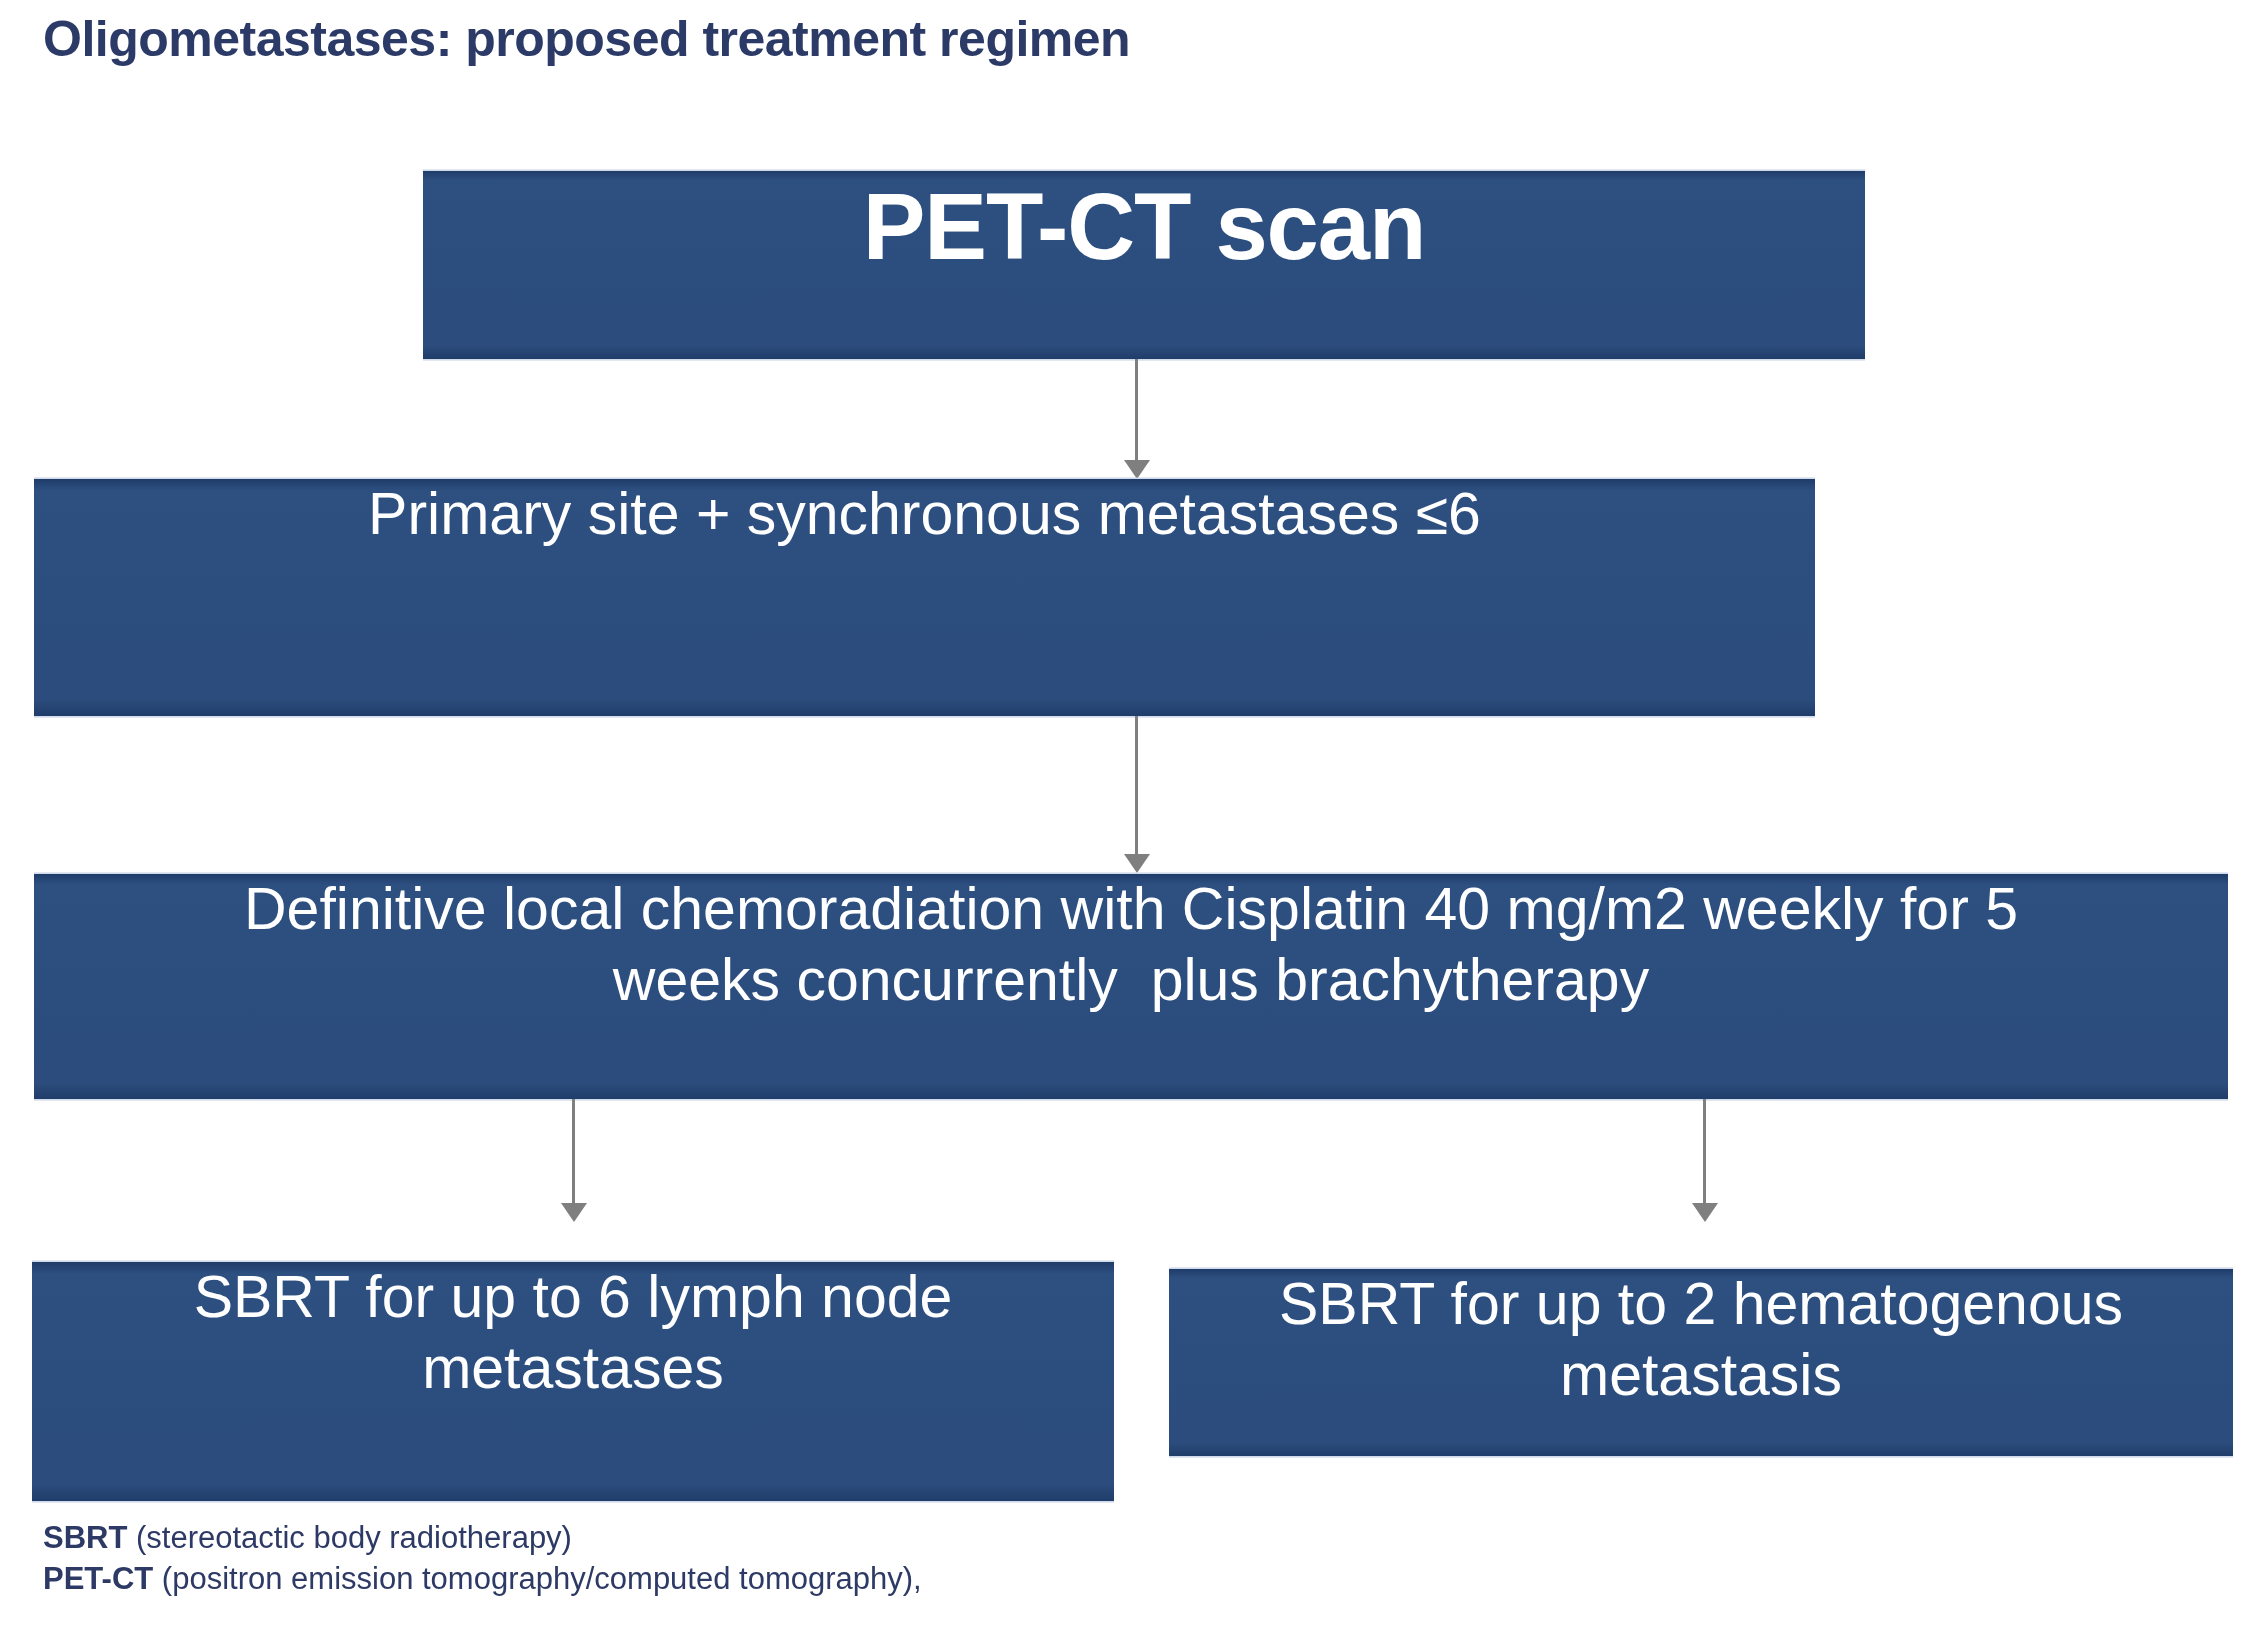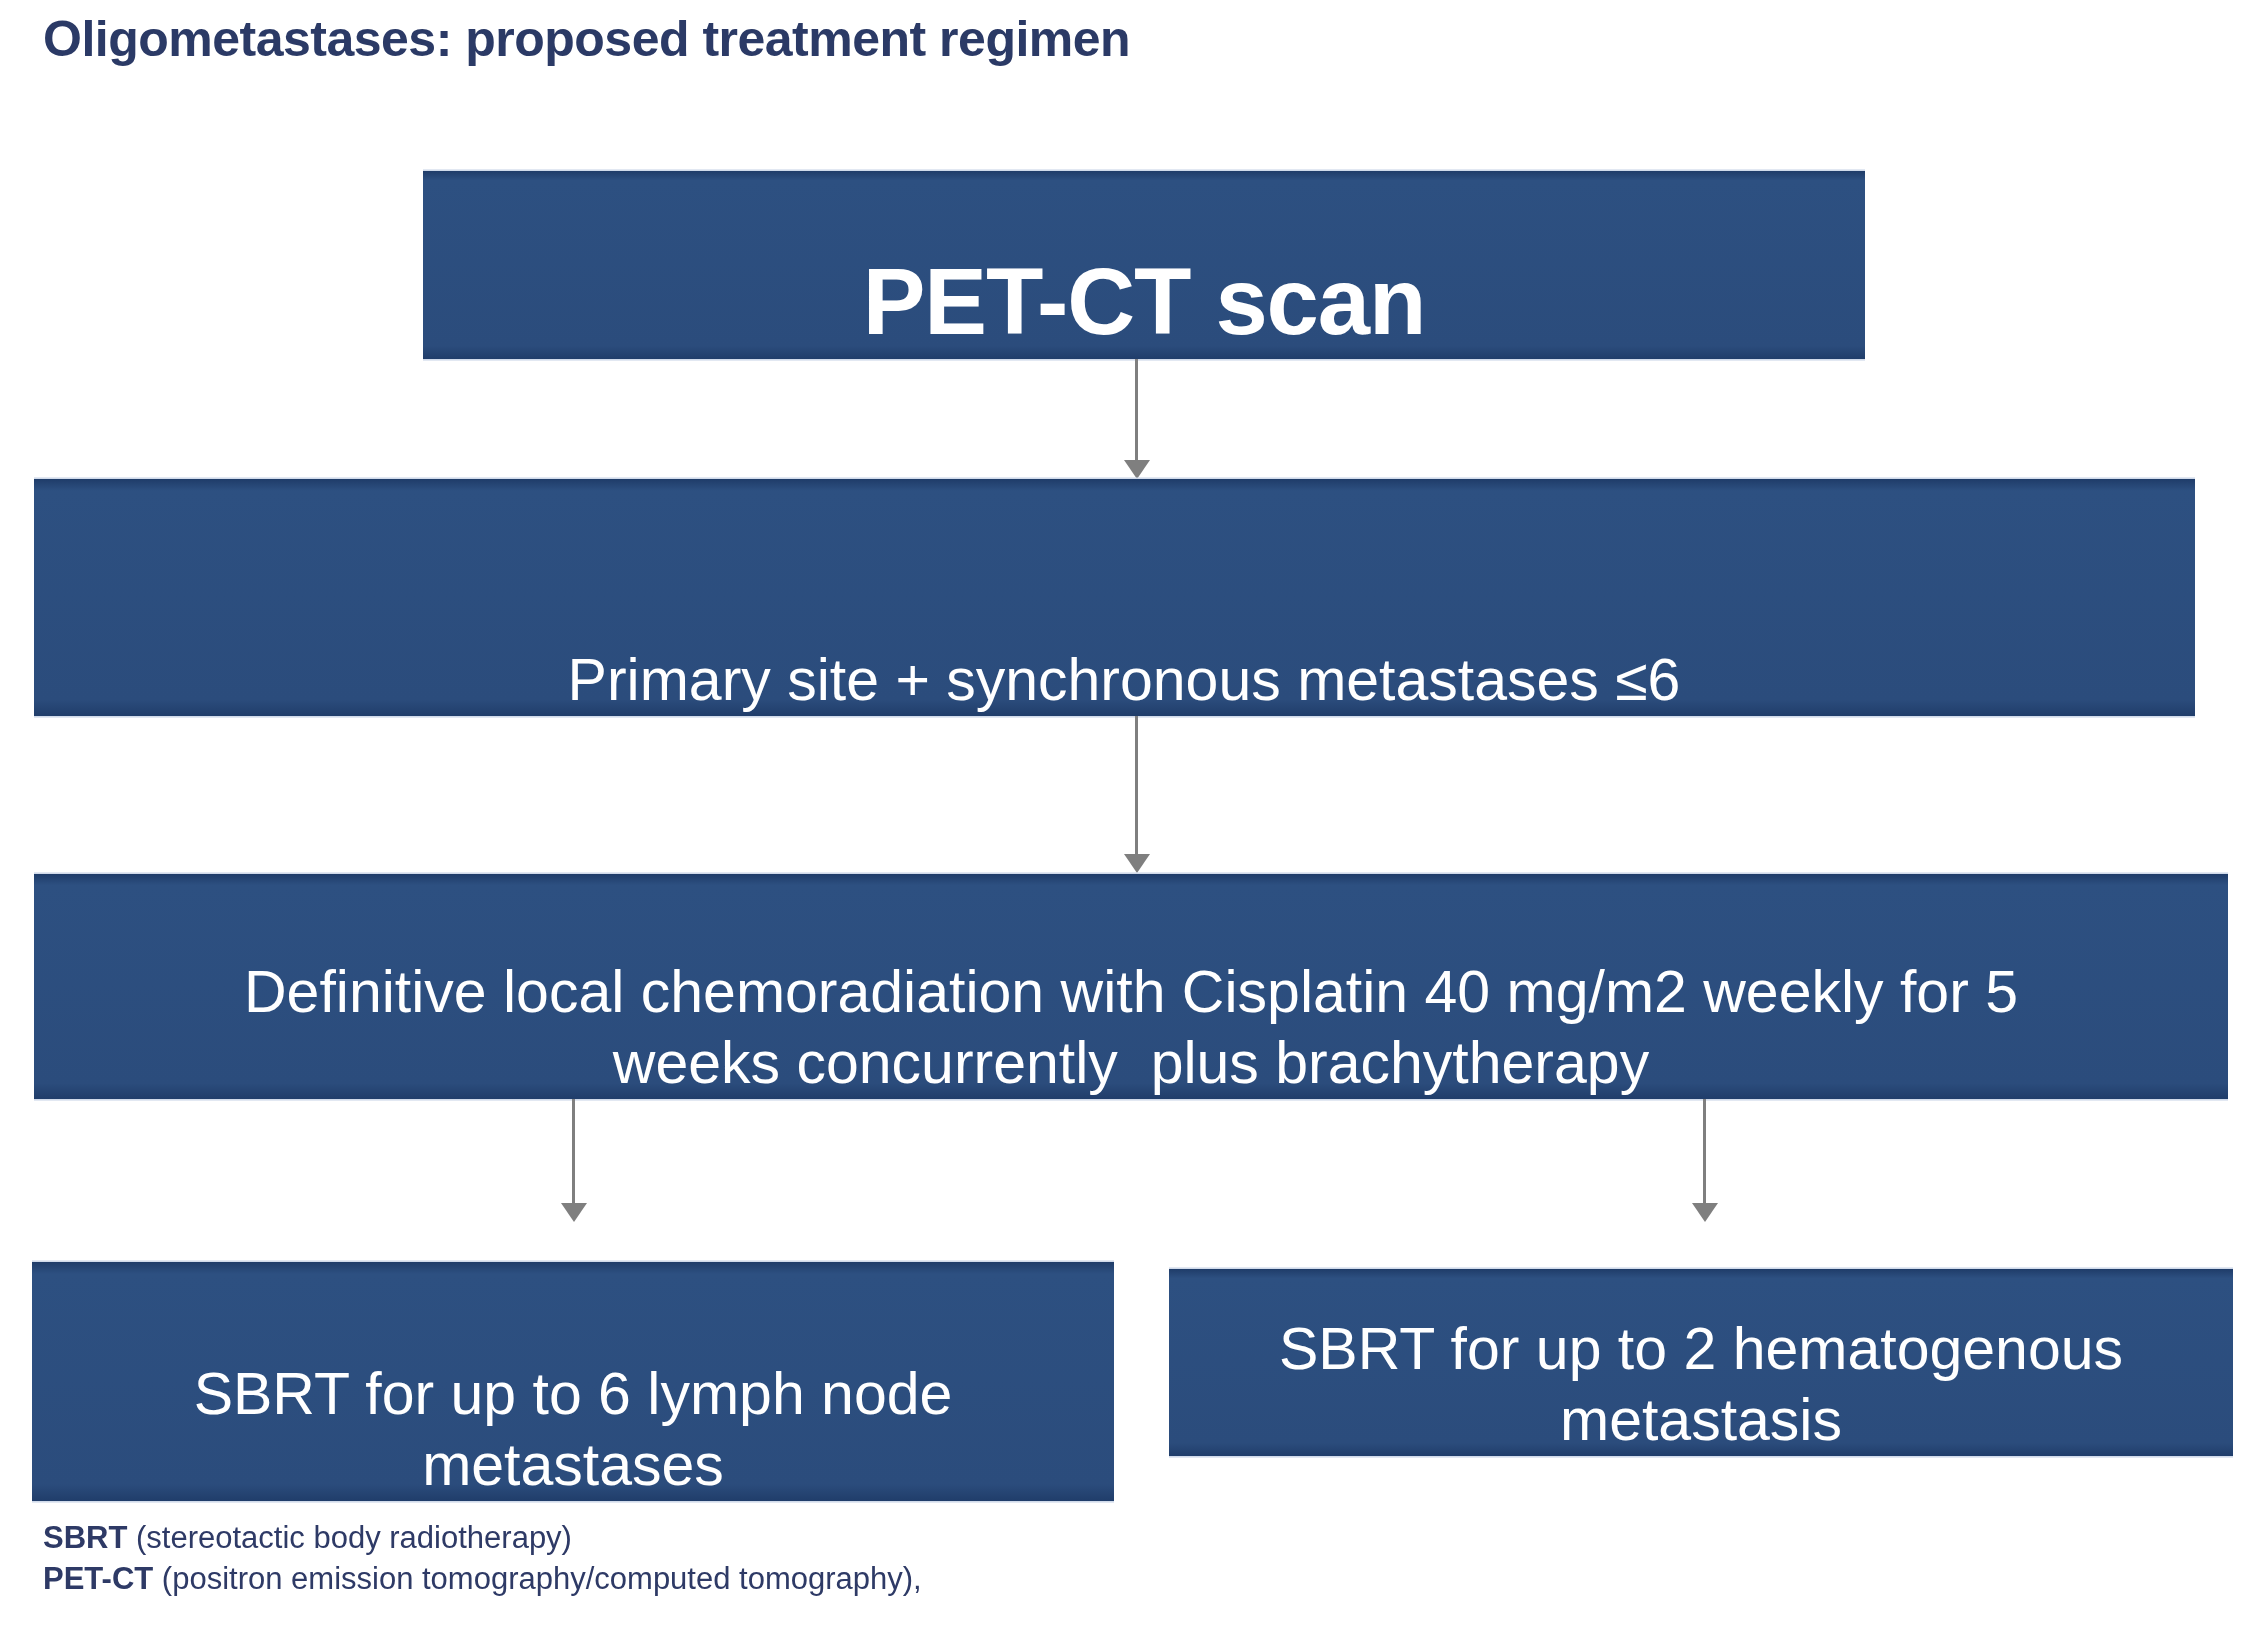--- a/index.html
+++ b/index.html
@@ -27,34 +27,34 @@
     white-space: nowrap;
   }
   .box {
     position: absolute;
     background: linear-gradient(180deg, #1f3c69 0%, #2d5081 5%, #2b4c7c 93%, #203d6a 100%);
     box-shadow: 0 -1.6px 0 rgba(203,214,232,0.9), 0 1.6px 0 rgba(203,214,232,0.9);
     color: #ffffff;
     display: flex;
     flex-direction: column;
     align-items: center;
-    justify-content: flex-end;
+    justify-content: flex-start;
     text-align: center;
   }
   .box .line {
     white-space: pre-wrap;
     line-height: 1.2;
   }
   #node-petct {
     left: 423px; top: 171px; width: 1442px; height: 188px;
     font-size: 94px; font-weight: 800; letter-spacing: -1.1px;
   }
   #node-primary {
-    left: 34px; top: 479px; width: 2142px; height: 237px;
-    font-size: 59px; font-weight: 400; padding-left: 19px;
+    left: 34px; top: 479px; width: 1781px; height: 237px;
+    font-size: 59px; font-weight: 400;
   }
   #node-chemo {
     left: 34px; top: 874px; width: 2194px; height: 225px;
     font-size: 59px; font-weight: 400;
   }
   #node-sbrt-lymph {
     left: 32px; top: 1222px; width: 1082px; height: 239px;
     font-size: 59px; font-weight: 400; margin-top: 40px;
   }
   #node-sbrt-hema {

